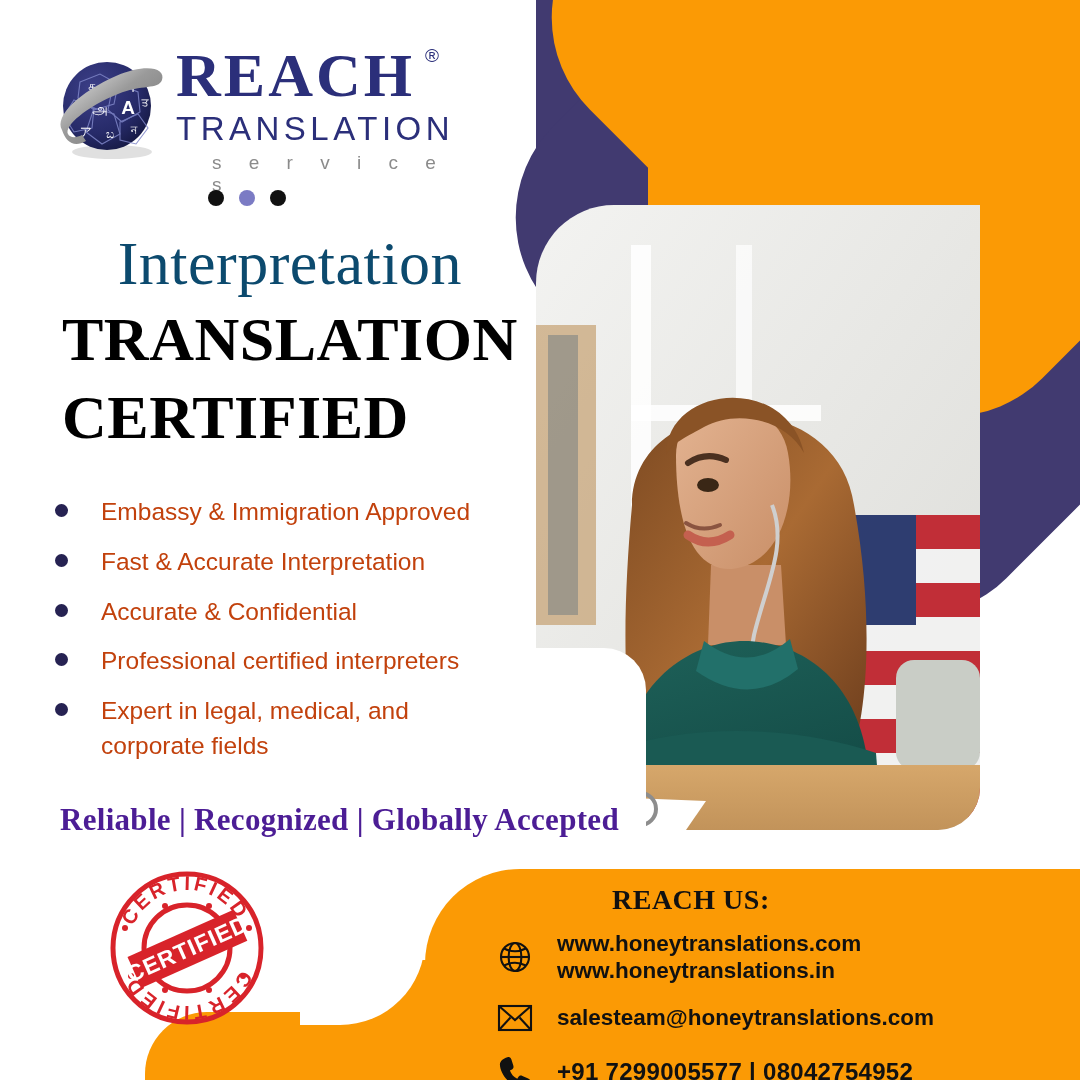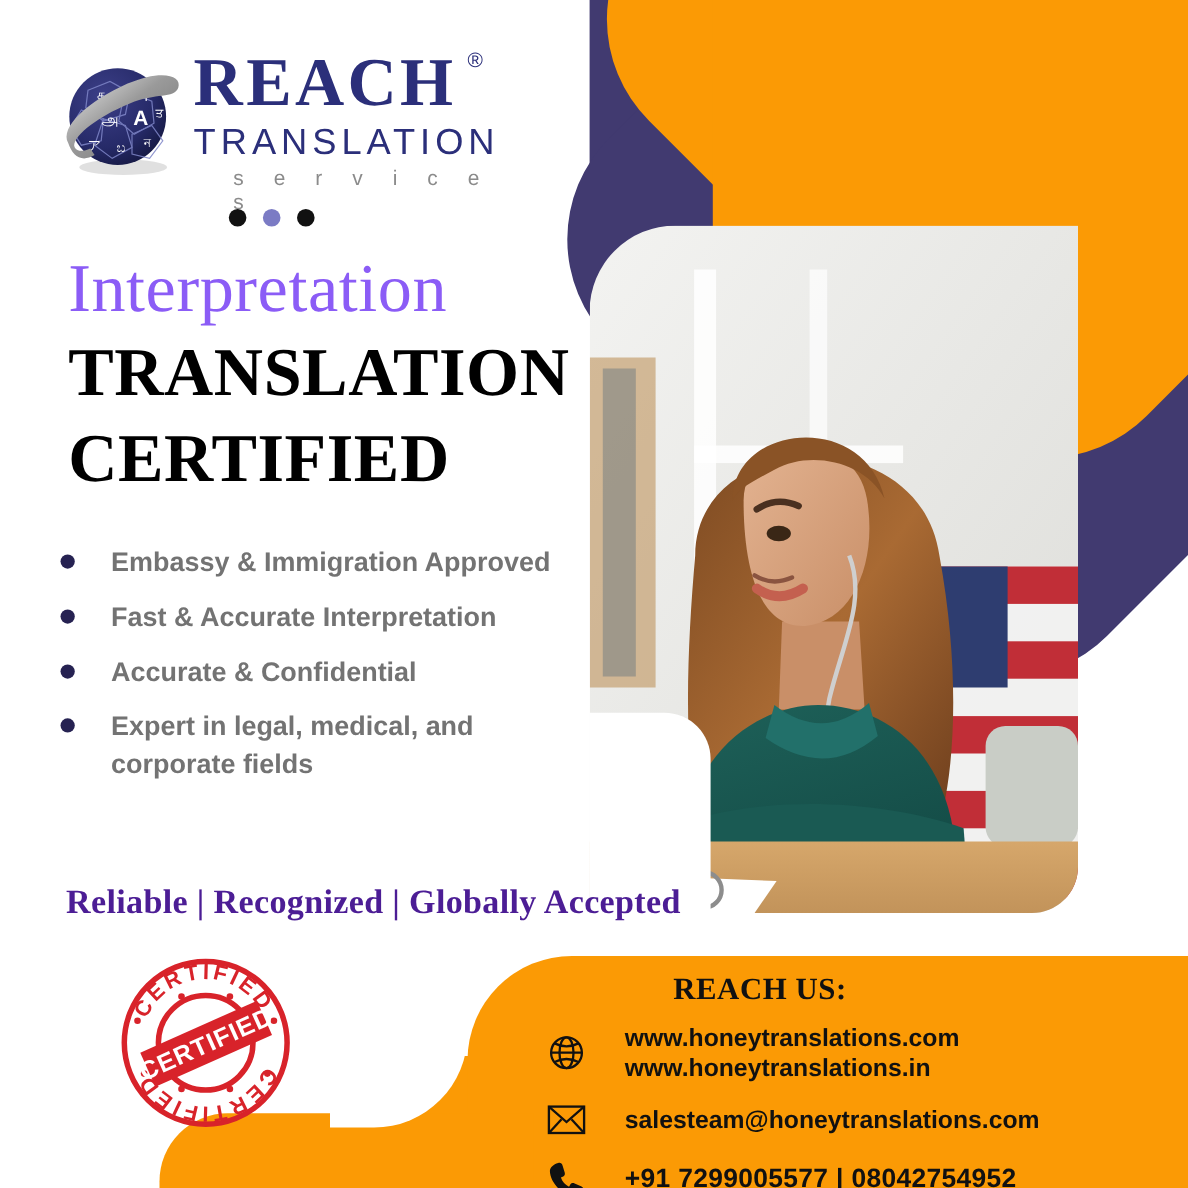--- a/index.html
+++ b/index.html
@@ -94,39 +94,39 @@
     color:#8b8b8b; letter-spacing:11px;
     margin-top:4px; padding-left:36px;
   }
   .dots { position:absolute; left:208px; top:190px; display:flex; gap:15px; z-index:10; }
   .dot { width:16px; height:16px; border-radius:50%; }
 
   
   .headline { position:absolute; left:62px; top:232px; z-index:10; }
   .h-script {
     font-family:"Liberation Serif", serif;
-    font-size:62px; font-weight:400; color:#8b5cf6;
-    line-height:1; letter-spacing:0.5px;
+    font-size:62px; font-weight:400; color:#0c4a6e;
+    line-height:1; letter-spacing:0.5px;text-align:center;
   }
   .h-bold {
     font-family:"Liberation Serif", serif;
     font-size:62px; font-weight:700; color:#000;
     line-height:1.07; letter-spacing:0.5px; margin-top:12px;
   }
 
   
   .bullets { position:absolute; left:55px; top:495px; width:470px; z-index:10; }
   .bullet-row { display:flex; align-items:flex-start; margin-bottom:15px; }
   .bullet-dot {
     width:13px; height:13px; border-radius:50%;
     background:#262252; margin-top:9px; flex:0 0 13px;
   }
   .bullet-text {
     margin-left:33px;
-    font-size:24.5px; font-weight:700; color:#737373;
+    font-size:24.5px; font-weight:400; color:#c2410c;
     line-height:1.42;
     font-family:"Liberation Sans", sans-serif;
   }
 
   
   .tagline {
     position:absolute; left:60px; top:802px; z-index:10;
     font-family:"Liberation Serif", serif;
     font-size:31px; font-weight:700; color:#4c1d95;
     letter-spacing:0.3px;
@@ -167,21 +167,21 @@
   .reach-title {
     position:absolute; left:612px; top:884px; z-index:14;
     font-family:"Liberation Serif", serif;
     font-size:28px; font-weight:700; color:#111;
     letter-spacing:0.5px;
   }
   .contact-list { position:absolute; left:494px; top:930px; z-index:14; width:560px; }
   .contact-row { display:flex; align-items:center; margin-bottom:12px; }
   .contact-icon { flex:0 0 42px; height:42px; display:flex; align-items:center; justify-content:center; }
   .contact-text {
-    margin-left:32px;
+    margin-left:21px;
     font-family:"Liberation Sans", sans-serif;
     font-size:22.5px; font-weight:700; color:#111;
     line-height:1.22;
     white-space:nowrap;
   }
   .contact-text.phone { font-size:24px; letter-spacing:0.3px; }
 </style>
 </head>
 <body>
 
@@ -338,20 +338,24 @@
     <div class="bullet-row">
       <span class="bullet-dot"></span>
       <span class="bullet-text">Fast &amp; Accurate Interpretation</span>
     </div>
     <div class="bullet-row">
       <span class="bullet-dot"></span>
       <span class="bullet-text">Accurate &amp; Confidential</span>
     </div>
     <div class="bullet-row">
       <span class="bullet-dot"></span>
+      <span class="bullet-text">Professional certified interpreters</span>
+    </div>
+    <div class="bullet-row">
+      <span class="bullet-dot"></span>
       <span class="bullet-text" style="max-width:360px">Expert in legal, medical, and corporate fields</span>
     </div>
   </div>
 
   <div class="tagline">Reliable  |  Recognized  |  Globally Accepted</div>
 
   <svg class="stamp" viewBox="0 0 160 160">
     <defs>
       <path id="arcTop" d="M80 80 m-58 0 a58 58 0 1 1 116 0" fill="none"></path>
       <path id="arcBot" d="M80 80 m58 0 a58 58 0 1 1 -116 0" fill="none"></path>

